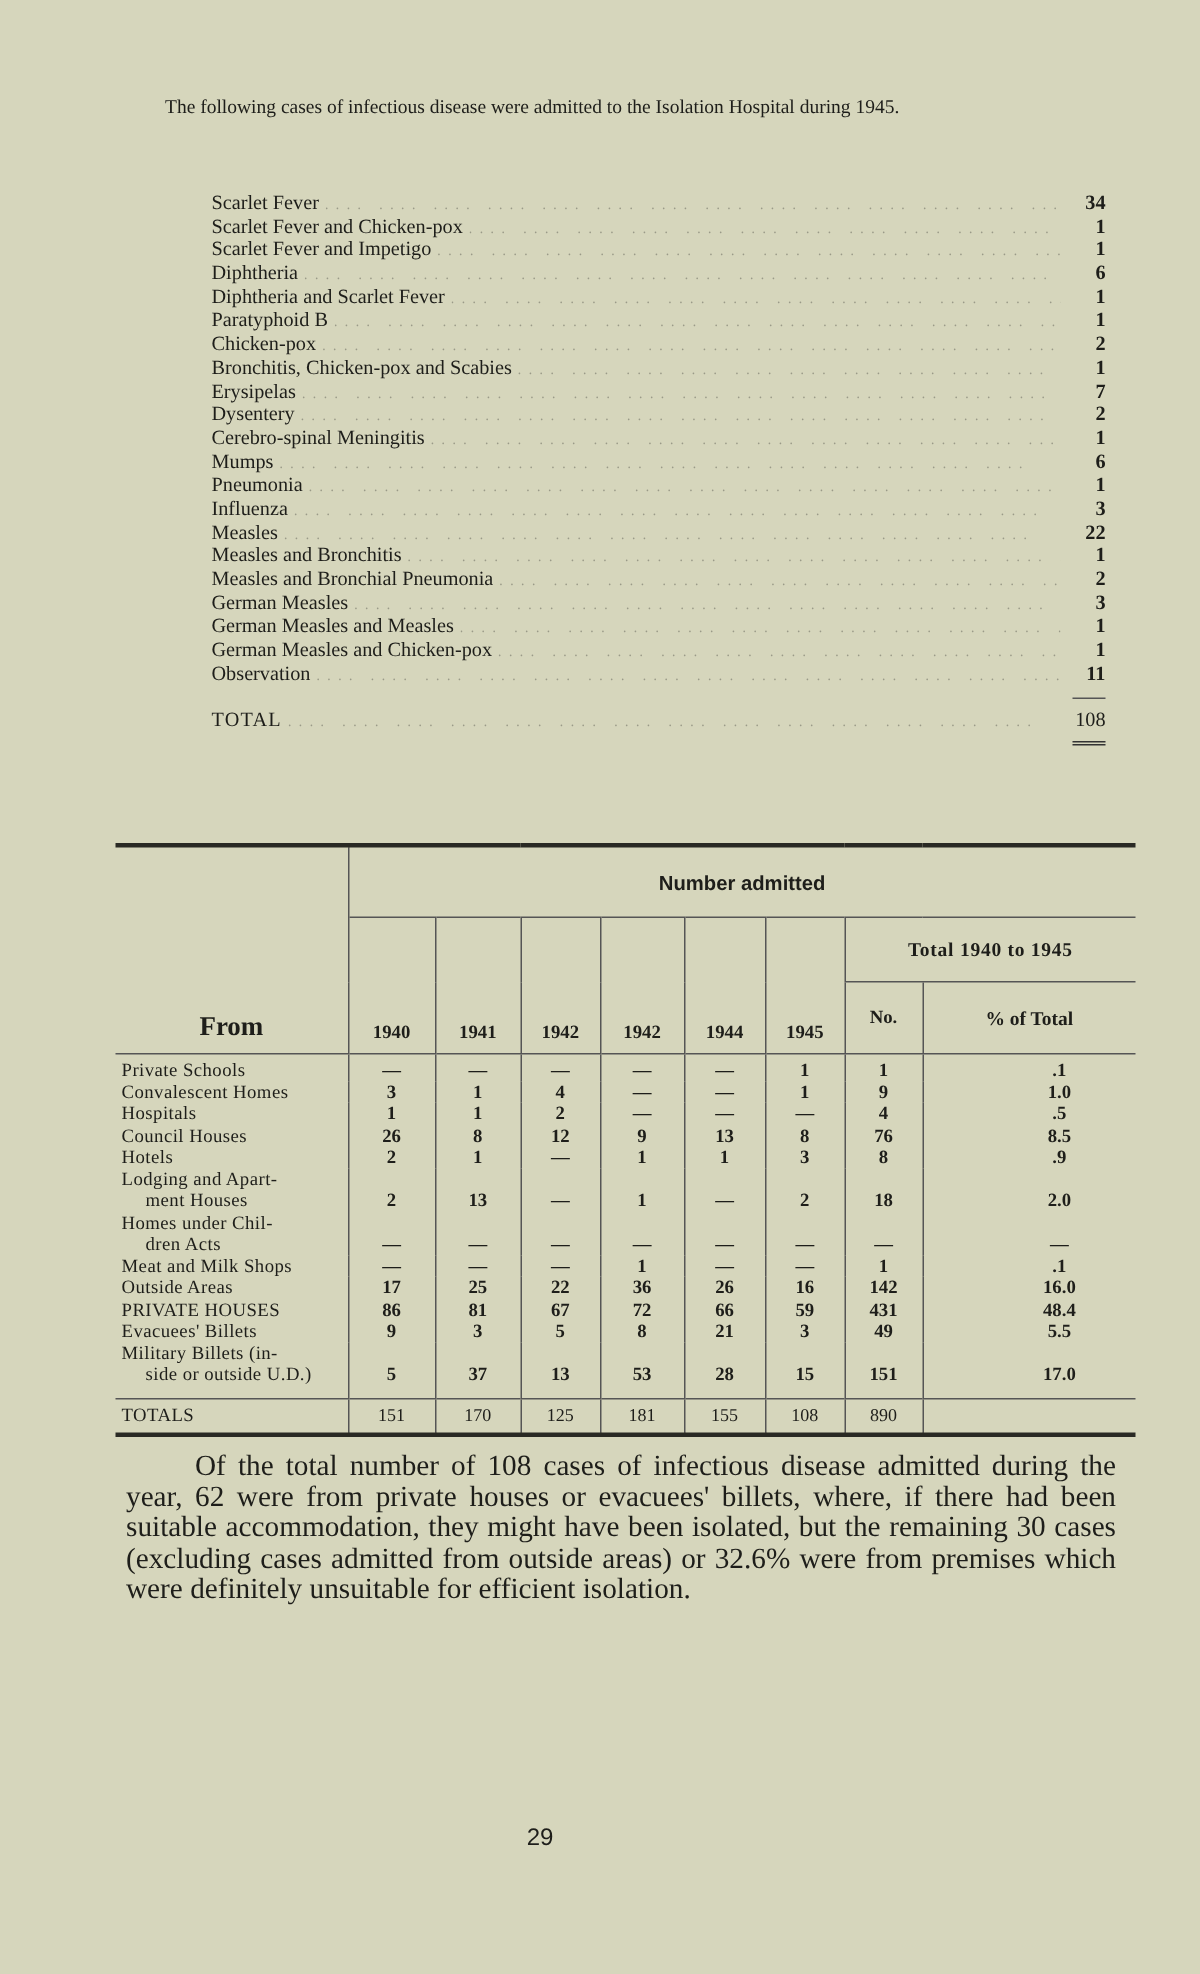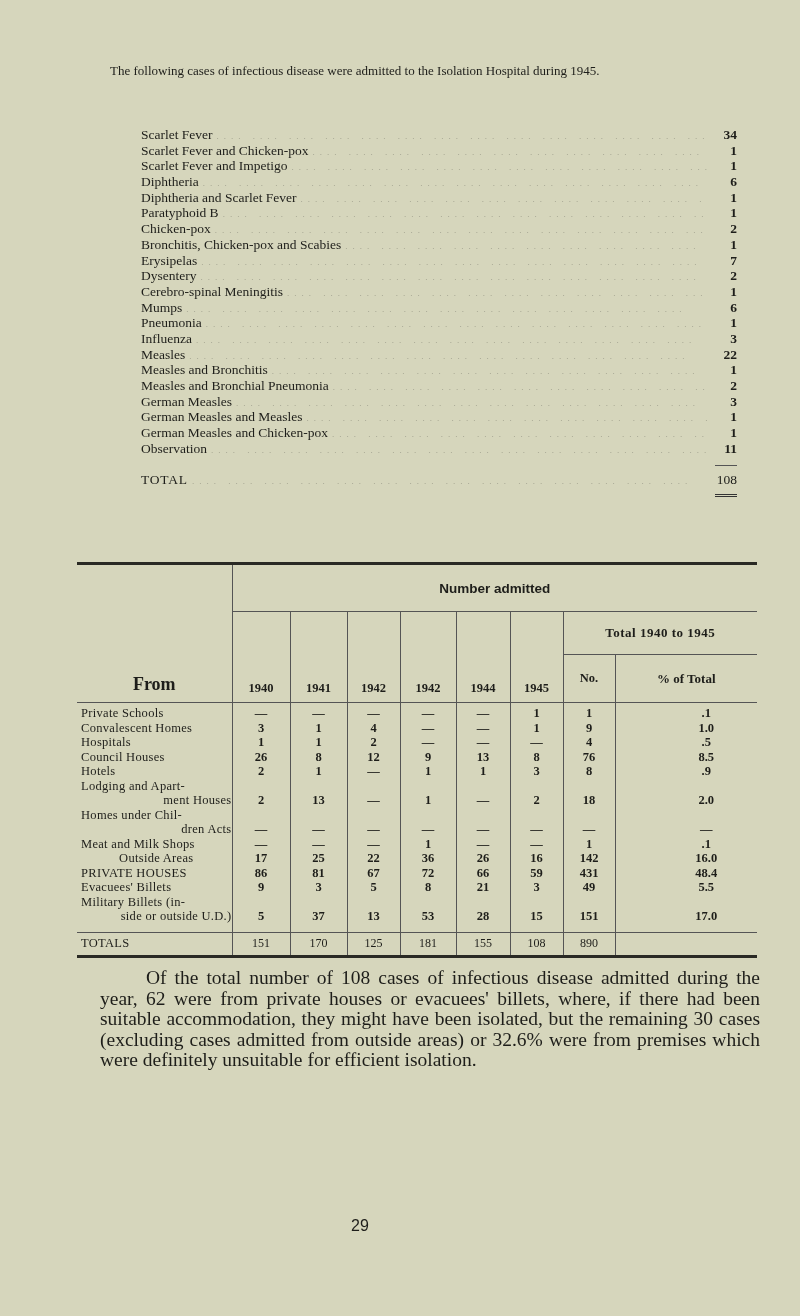--- a/index.html
+++ b/index.html
@@ -39,30 +39,30 @@
   .thick-bottom { border-bottom: 3px solid #2a2a24; }
   th { font-weight: bold; }
   .hdr-num { height: 46px; font-weight: bold; font-size: 13.5px; font-family: "Liberation Sans", "DejaVu Sans", sans-serif; }
   .hdr-year { height: 84px; vertical-align: bottom; padding-bottom: 6px !important; }
   .hdr-total { height: 40px; vertical-align: middle; }
   .hdr-sub { height: 44px; vertical-align: middle; }
   .vl { border-left: 1px solid #555; }
   .hl { border-top: 1px solid #555; }
   .bl { border-bottom: 1px solid #555; }
   td.from { text-align: left; padding-left: 4px !important; line-height: 14.5px; font-size: 12.5px; letter-spacing: 0.3px; }
-  td.from .indent { padding-left: 16px; display: block; text-align: right; }
+  td.from .indent { padding-left: 16px; display: block; }
   td.num { text-align: center; vertical-align: bottom; font-weight: bold; font-size: 12.5px; line-height: 14.5px; }
   td.pct { text-align: center; padding-left: 40px !important; }
   tr.data td { }
   tr.totals td { height: 22px; vertical-align: middle; font-weight: normal; }
   tr.totals td.num { vertical-align: middle; font-weight: normal; font-size: 12px; }
   .caps { letter-spacing: 0.8px; }
 
   .summary {
-    position: absolute; left: 100px; top: 968px; width: 660px;
+    position: absolute; left: 84px; top: 968px; width: 660px;
     font-size: 19.5px; line-height: 20.5px; text-indent: 46px; text-align: justify;
   }
   .page-number {
     position: absolute; left: 0; width: 720px; top: 1217px; text-align: center;
     font-size: 16px; font-family: "Liberation Sans", "DejaVu Sans", sans-serif;
   }
 </style>
 </head>
 <body>
 
@@ -323,21 +323,21 @@
           <td class="num vl">—</td>
           <td class="num vl">—</td>
           <td class="num vl">1</td>
           <td class="num vl">—</td>
           <td class="num vl">—</td>
           <td class="num vl">1</td>
           <td class="num vl pct" style="border-left: 1px solid rgb(85, 85, 85);">.1</td>
         </tr>
         <tr class="data">
           <td class="from">
-            <span style="display: block; text-align: center;">Outside Areas</span>
+            <span style="display: block;">Outside Areas</span>
           </td>
           <td class="num vl">17</td>
           <td class="num vl">25</td>
           <td class="num vl">22</td>
           <td class="num vl">36</td>
           <td class="num vl">26</td>
           <td class="num vl">16</td>
           <td class="num vl">142</td>
           <td class="num vl pct" style="border-left: 1px solid rgb(85, 85, 85);">16.0</td>
         </tr>

